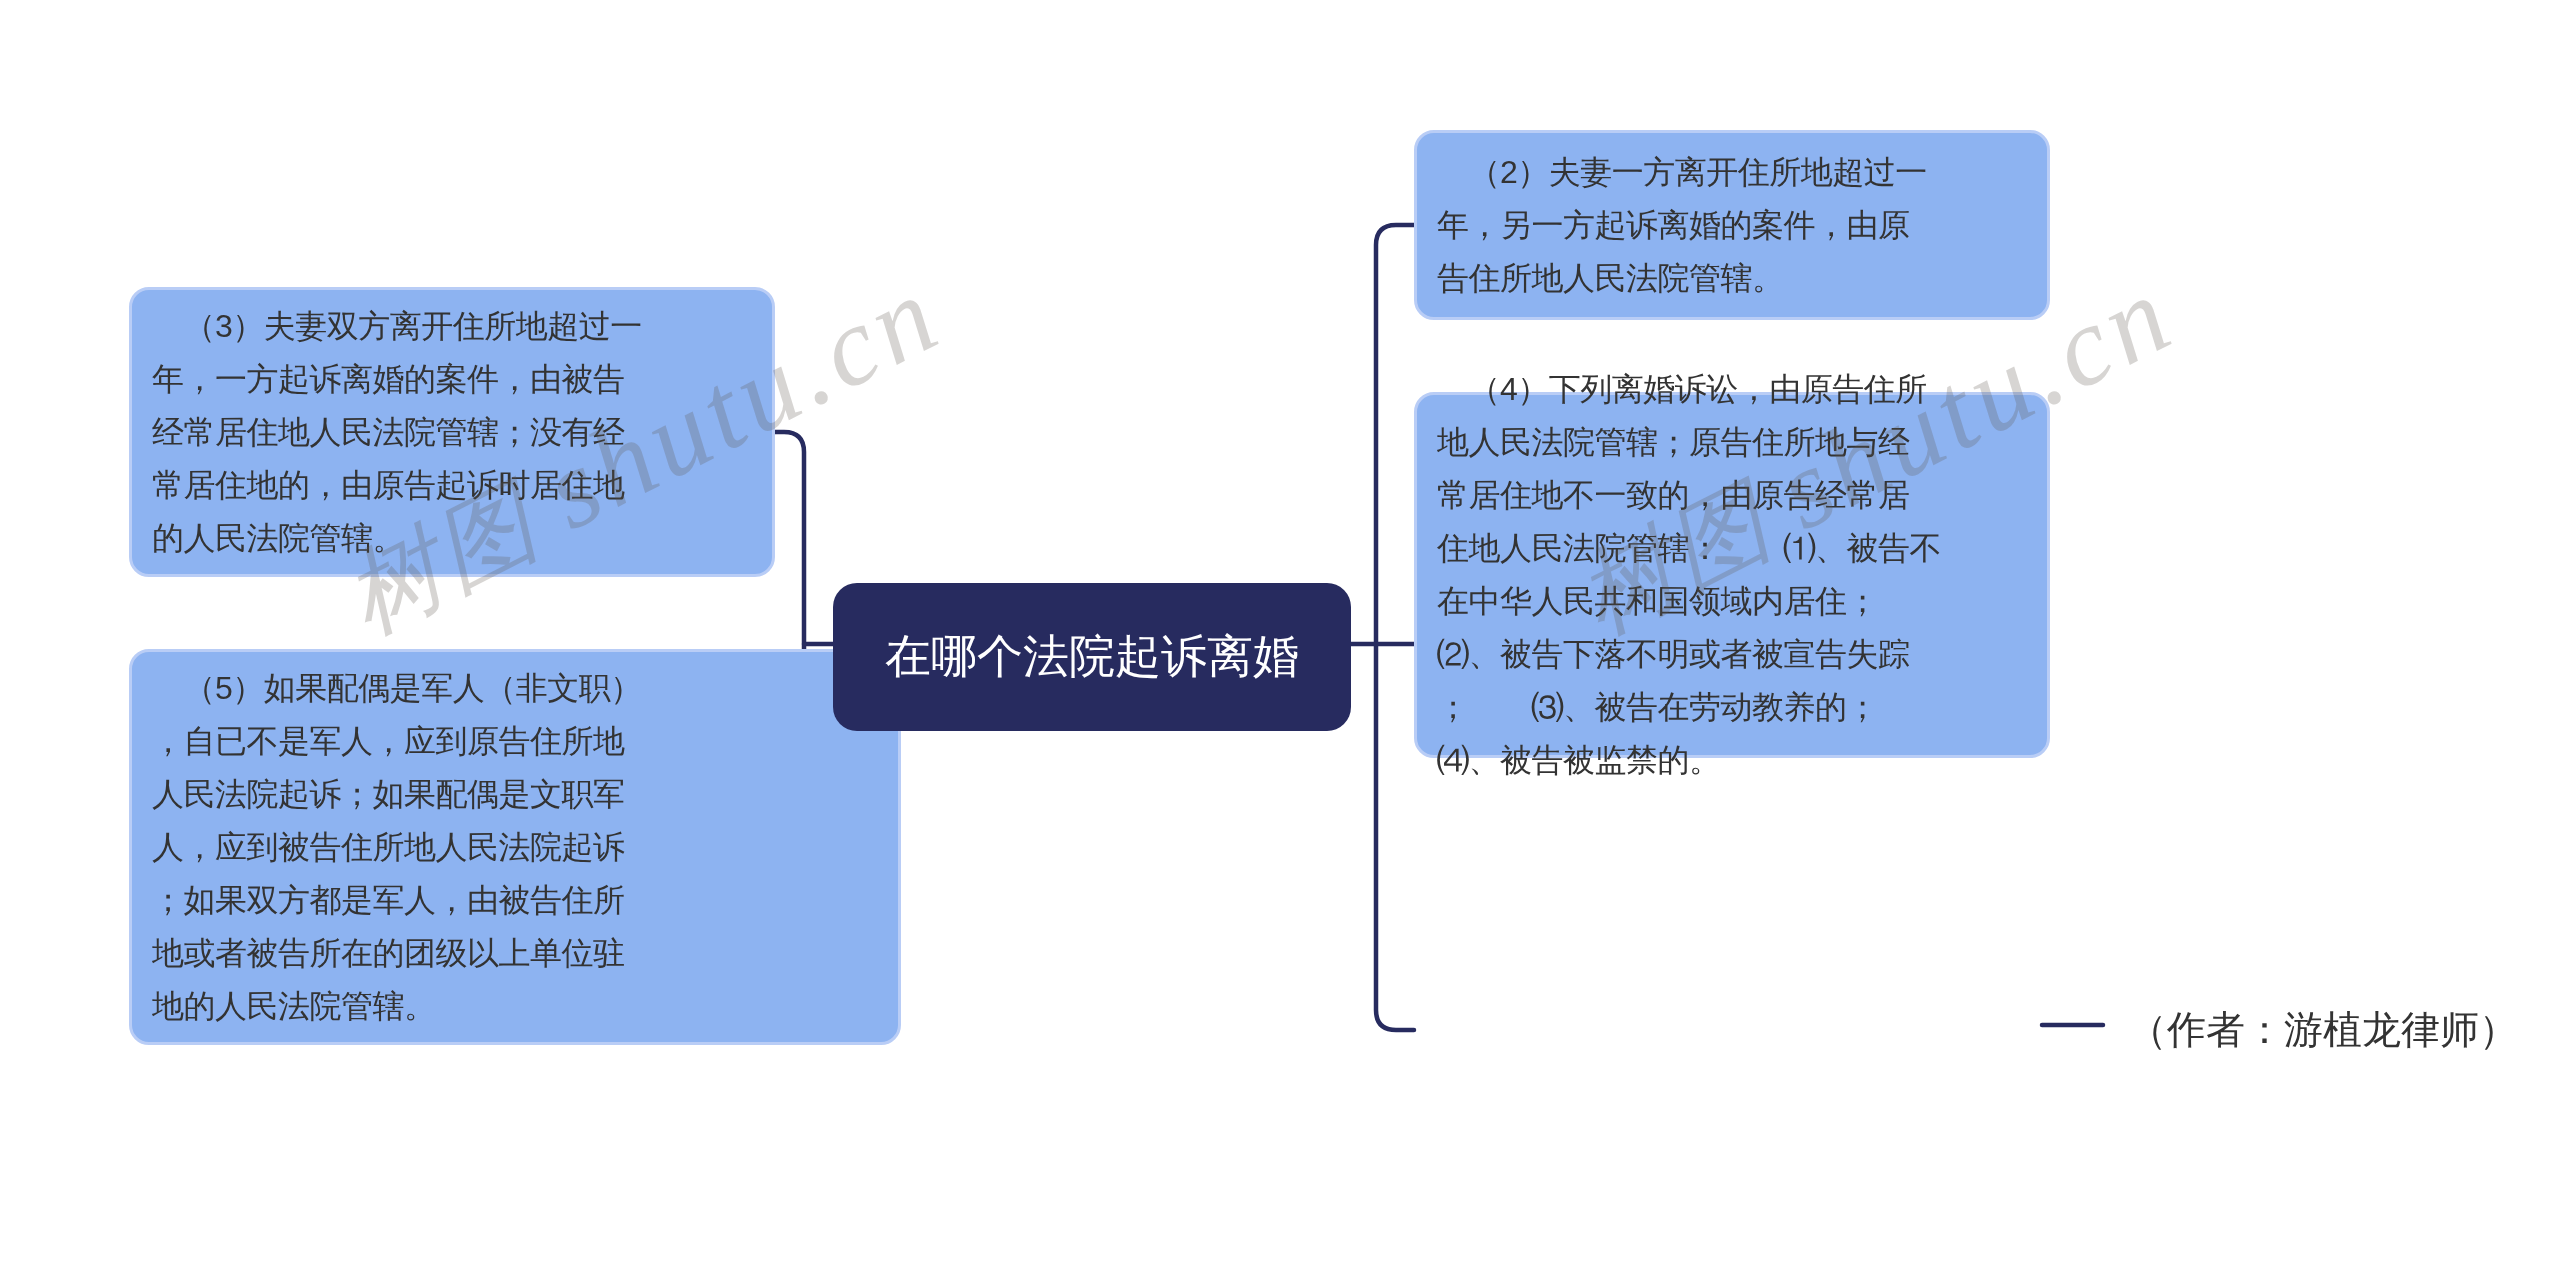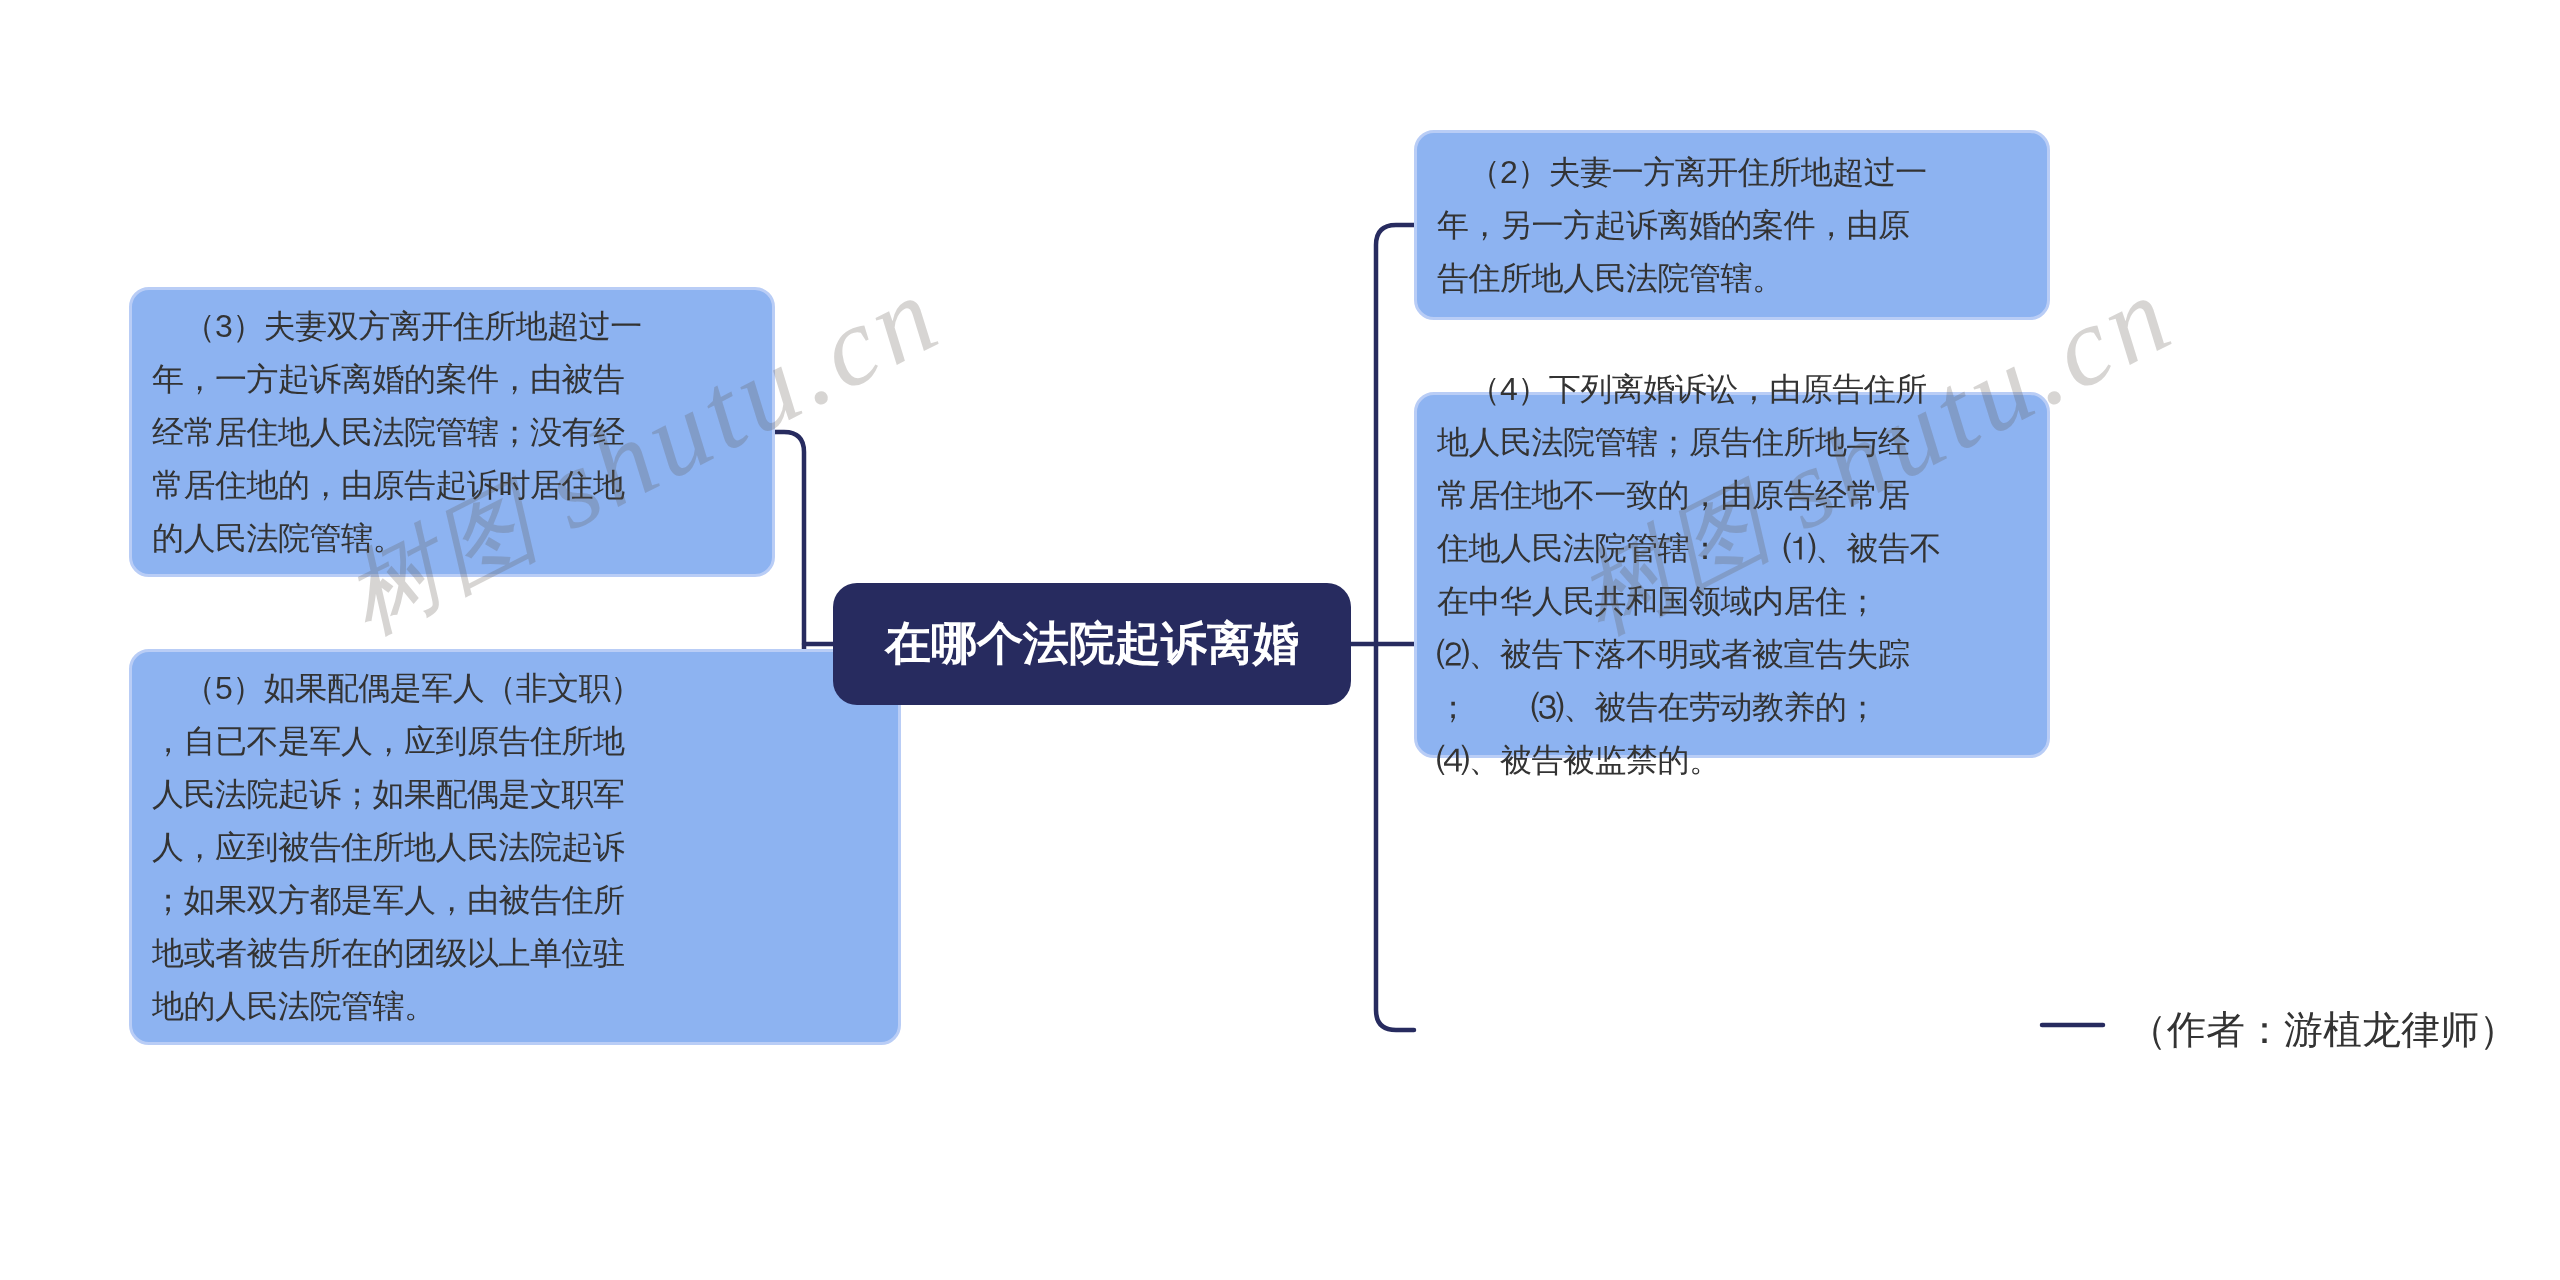--- a/index.html
+++ b/index.html
@@ -62,21 +62,21 @@
     color: var(--center-text);
     font-size: 46px;
     line-height: 1.2;
     text-align: center;
     letter-spacing: 0;
     white-space: nowrap;
   }
   
   #node3   { left: 129px;  top: 287px; width: 646px; height: 290px; justify-content: center; }
   #node5   { left: 129px;  top: 649px; width: 772px; height: 396px; }
-  #center  { left: 833px;  top: 583px; width: 518px; height: 122px; font-weight: bold; }
+  #center  { left: 833px;  top: 583px; width: 518px; height: 148px; }
   #node2   { left: 1414px; top: 130px; width: 636px; height: 190px; }
   #node4   { left: 1414px; top: 392px; width: 636px; height: 366px; }
   #node6   { left: 1414px; top: 910px; width: 636px; height: 240px; }
 
   .watermark {
     position: absolute;
     z-index: 5;
     color: var(--watermark);
     font-family: "Liberation Serif", "DejaVu Serif", serif;
     font-style: italic;

